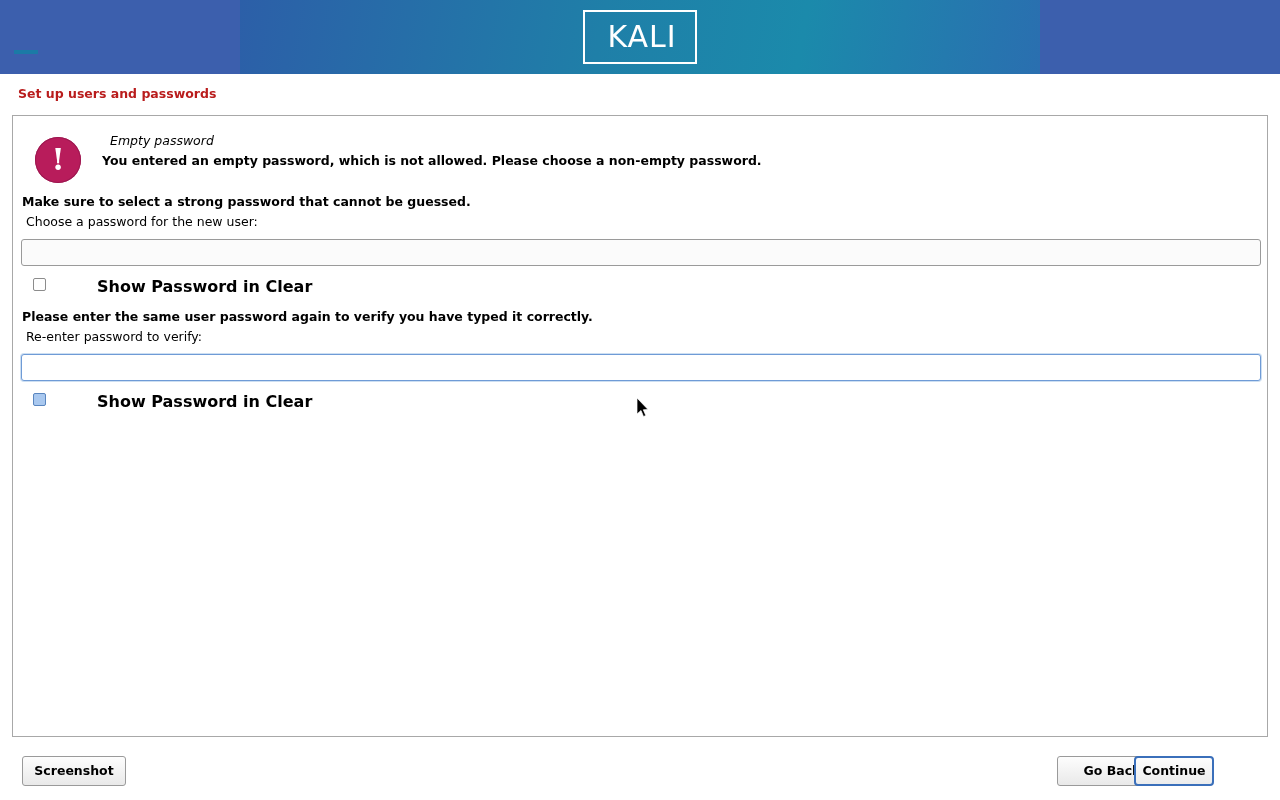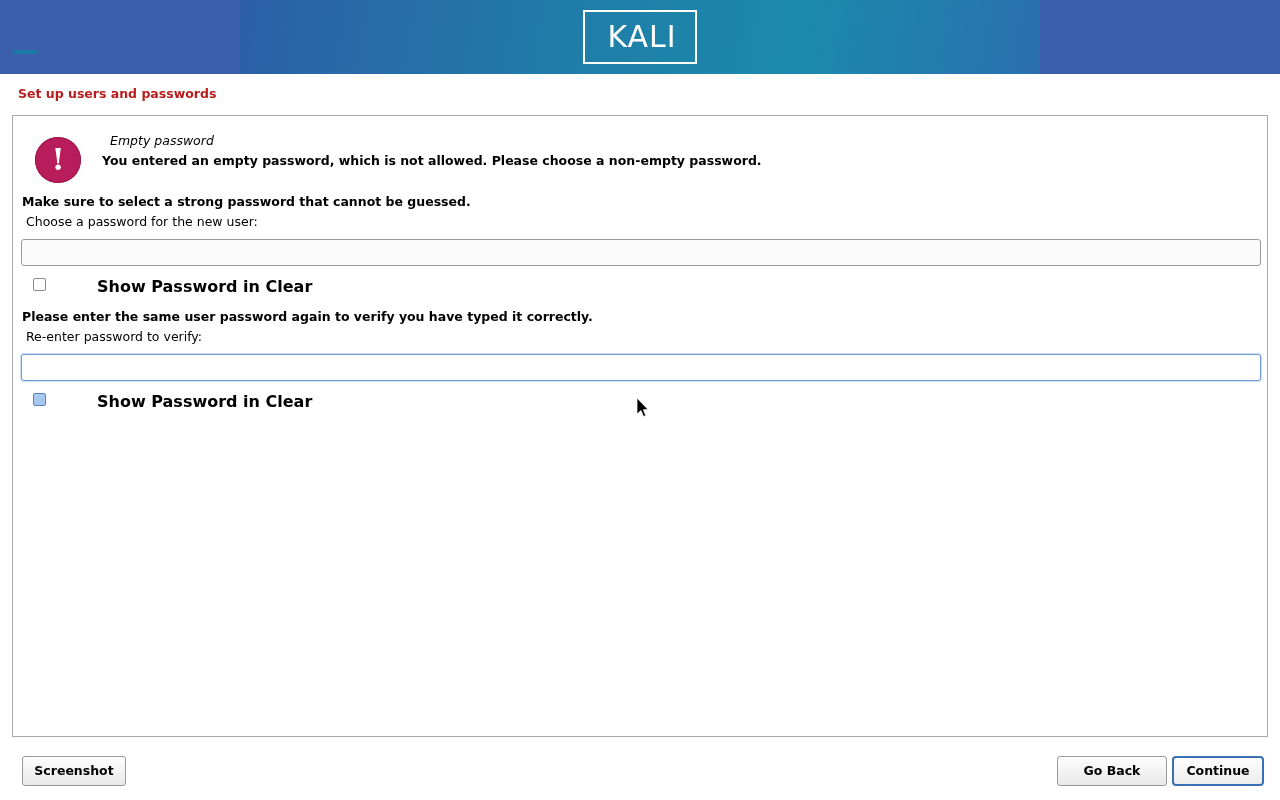--- a/index.html
+++ b/index.html
@@ -266,17 +266,17 @@
   <input class="pw-input focused" type="password" style="left: 8px; top: 238px; width: 1240px;" placeholder="">
   <div class="check-row" style="left:20px; top:276px;">
     <span class="checkbox highlight"></span>
     <span class="check-label">Show Password in Clear</span>
   </div>
 
 </div>
 
 <div class="btn" style="left:0; top:756px; width:104px;margin-left:22px;">Screenshot</div>
 <div class="btn" style="left:1057px; top:756px; width:110px;">Go Back</div>
-<div class="btn primary" style="left:1172px; top:756px; width:92px;">Continue</div>
+<div class="btn primary" style="left:1134px; top:756px; width:80px;">Continue</div>
 
 <svg class="cursor" viewBox="0 0 12 19">
   <polygon points="0,0 0,16 4,12.5 6.5,18.5 8.8,17.5 6.3,11.8 11,11.5" fill="#000000" stroke="#ffffff" stroke-width="0.7"></polygon>
 </svg>
 
 </body></html>

